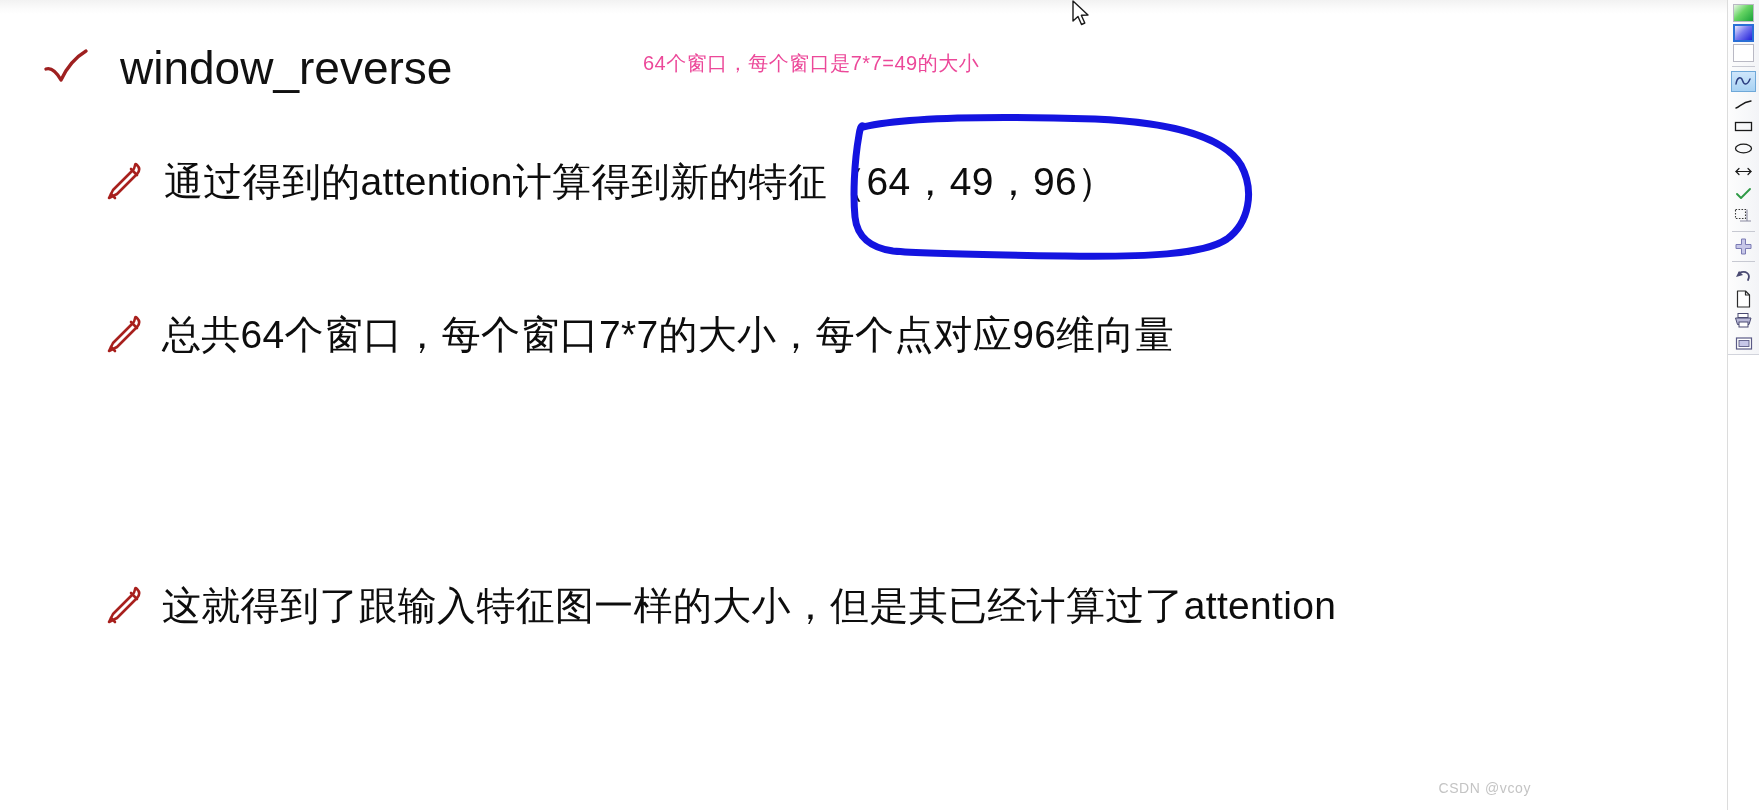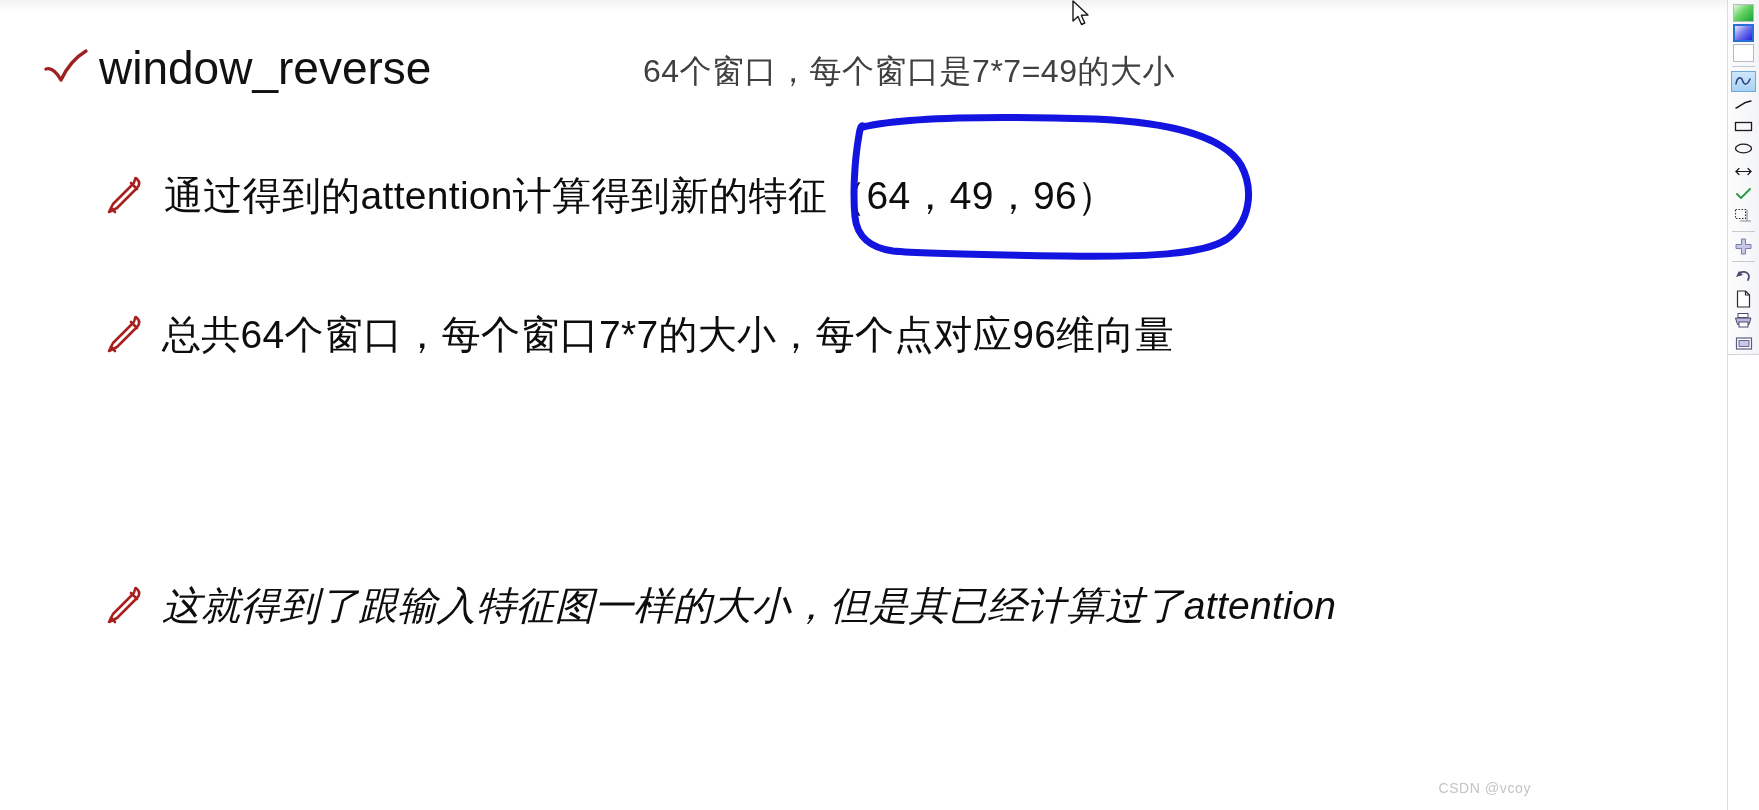--- a/index.html
+++ b/index.html
@@ -36,55 +36,55 @@
     pointer-events: none;
   }
 
   
   #title-row {
     position: absolute;
     left: 40px;
     top: 42px;
     display: flex;
     align-items: center;
-    gap: 7px;
+    gap: 28px;
   }
   #check-icon { width: 52px; height: 52px; display:block; flex: none; }
   #title-text {
     font-size: 46px;
     line-height: 1;
     color: #111111;
     letter-spacing: 0px;
     white-space: nowrap;
   }
 
   
   #red-note {
     position: absolute;
     left: 643px;
     top: 50px;
-    font-size: 32px;
-    color: #404040;
+    font-size: 20px;
+    color: #ec4899;
     white-space: nowrap;
     letter-spacing: 0.5px;
   }
 
   
   .bullet-row {
     position: absolute;
     left: 104px;
     display: flex;
     align-items: center;
     gap: 18px;
     white-space: nowrap;
   }
-  .bullet-row.r0 { top: 174px; gap: 20px; }
+  .bullet-row.r0 { top: 160px; gap: 20px; }
   .bullet-row.r1 { top: 313px; }
   .bullet-row.r2 { top: 452px; }
-  .bullet-row.r3 { top: 584px; font-style: italic; }
+  .bullet-row.r3 { top: 584px; }
 
   .pencil-icon { width: 40px; height: 44px; display:block; flex: none; }
 
   .bullet-text {
     font-size: 39px;
     line-height: 1.15;
     color: #0d0d0d;
     letter-spacing: 0.3px;
   }
 

